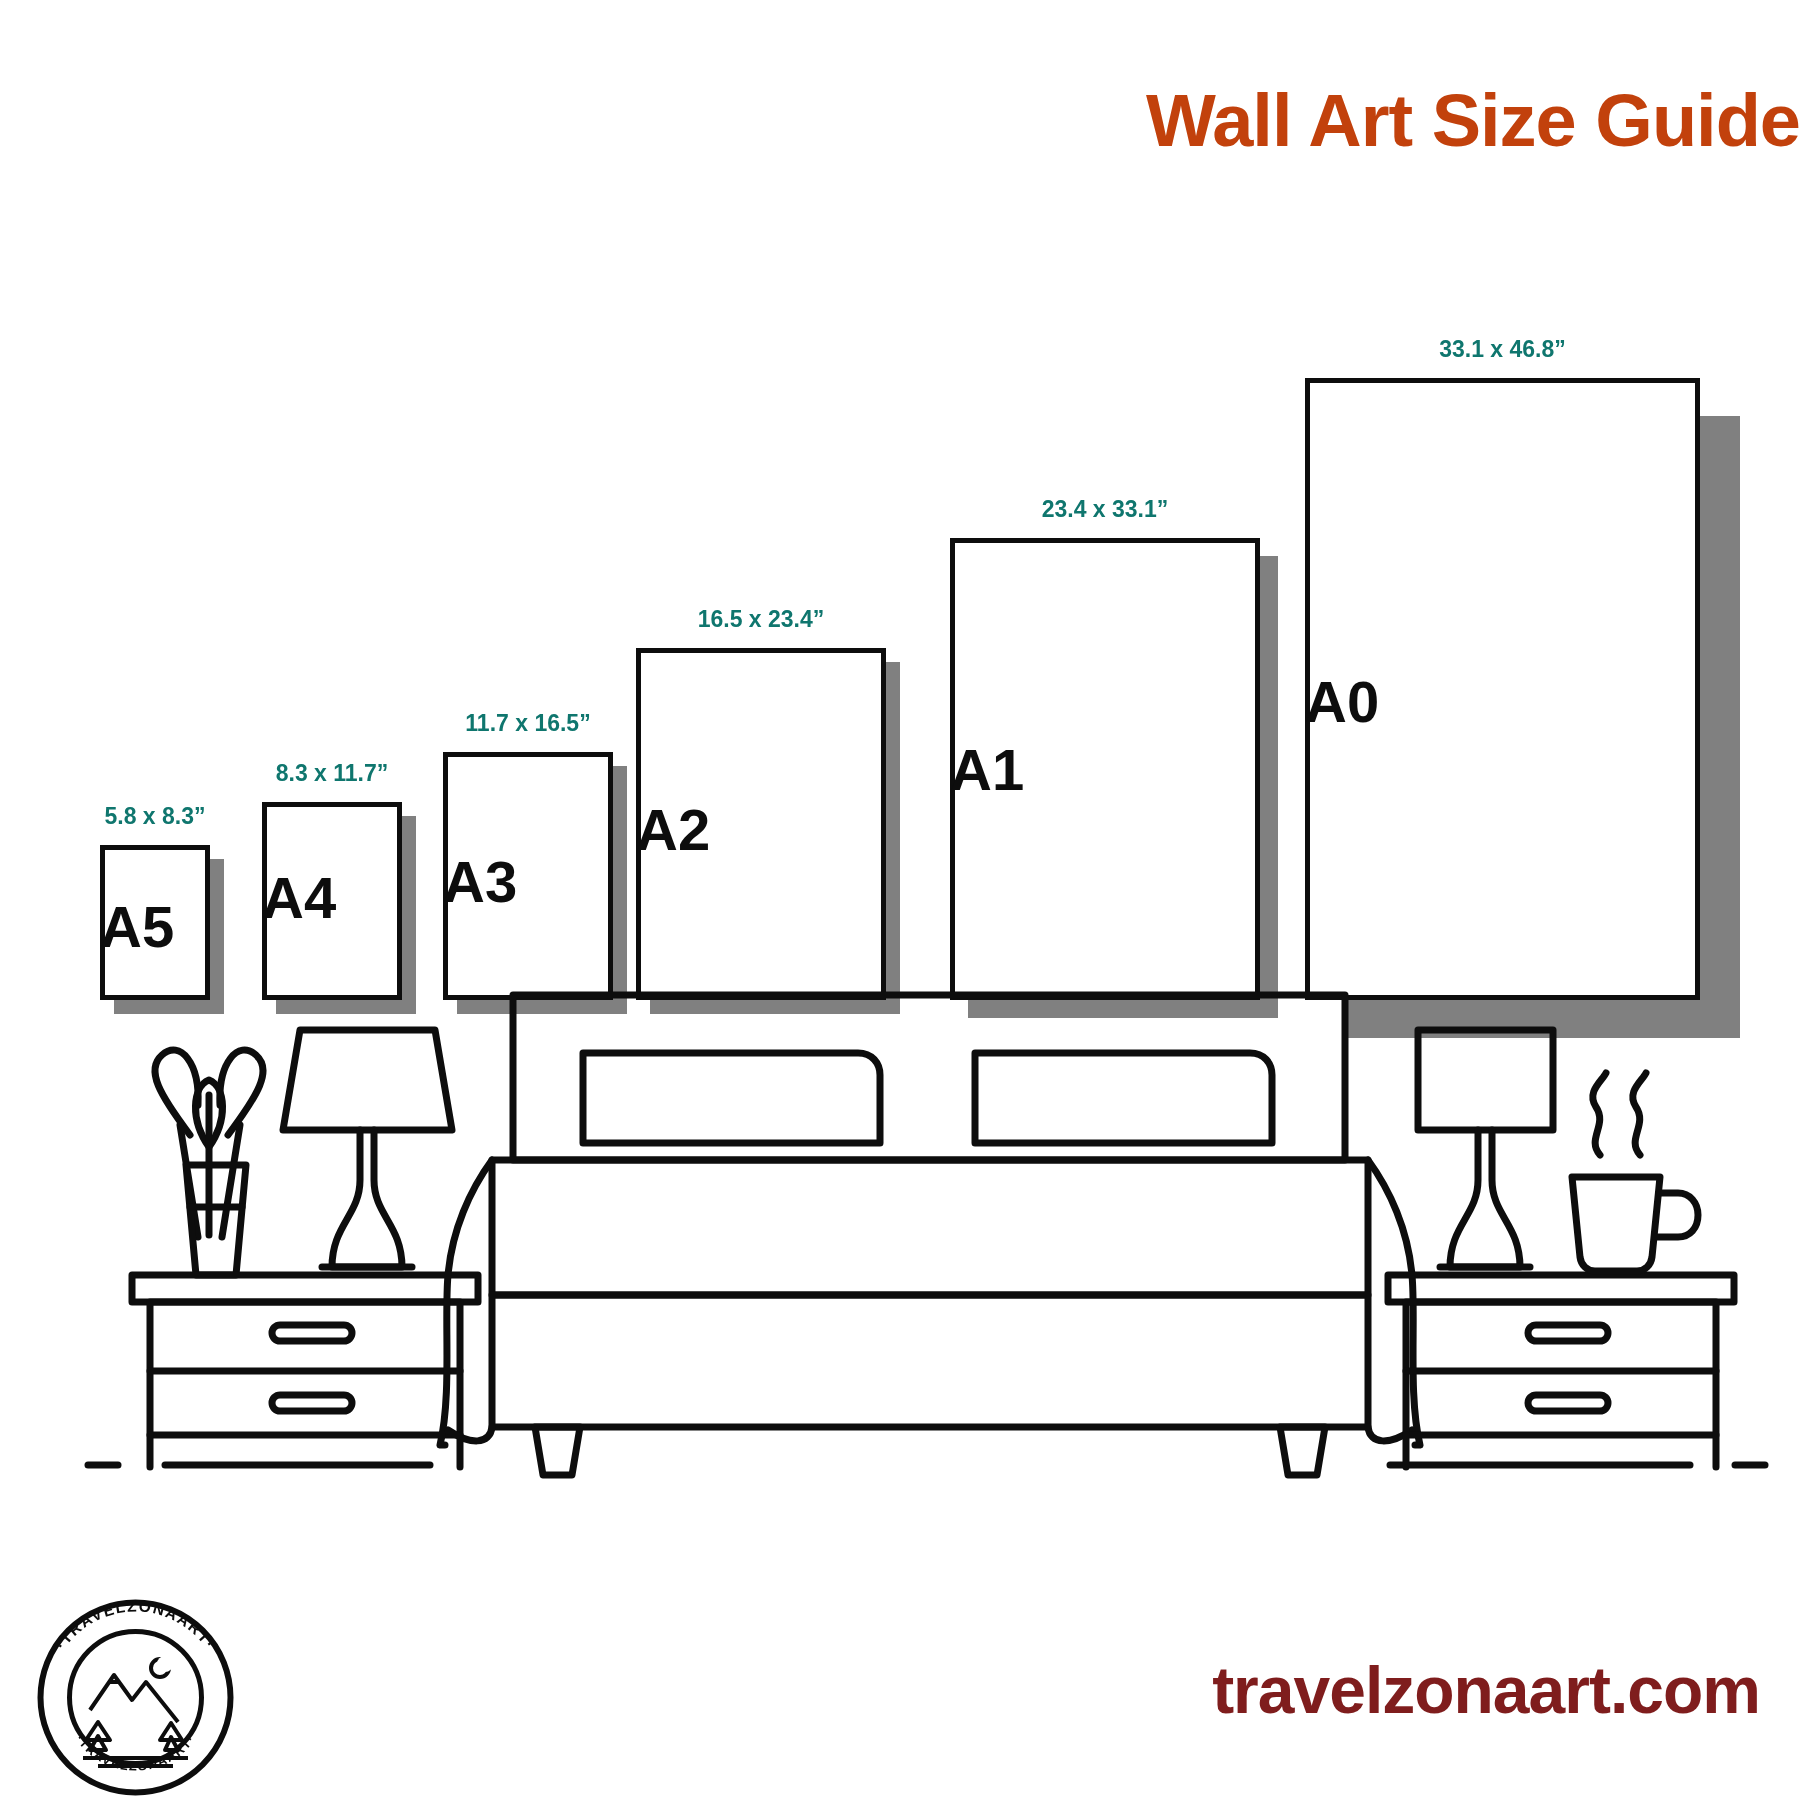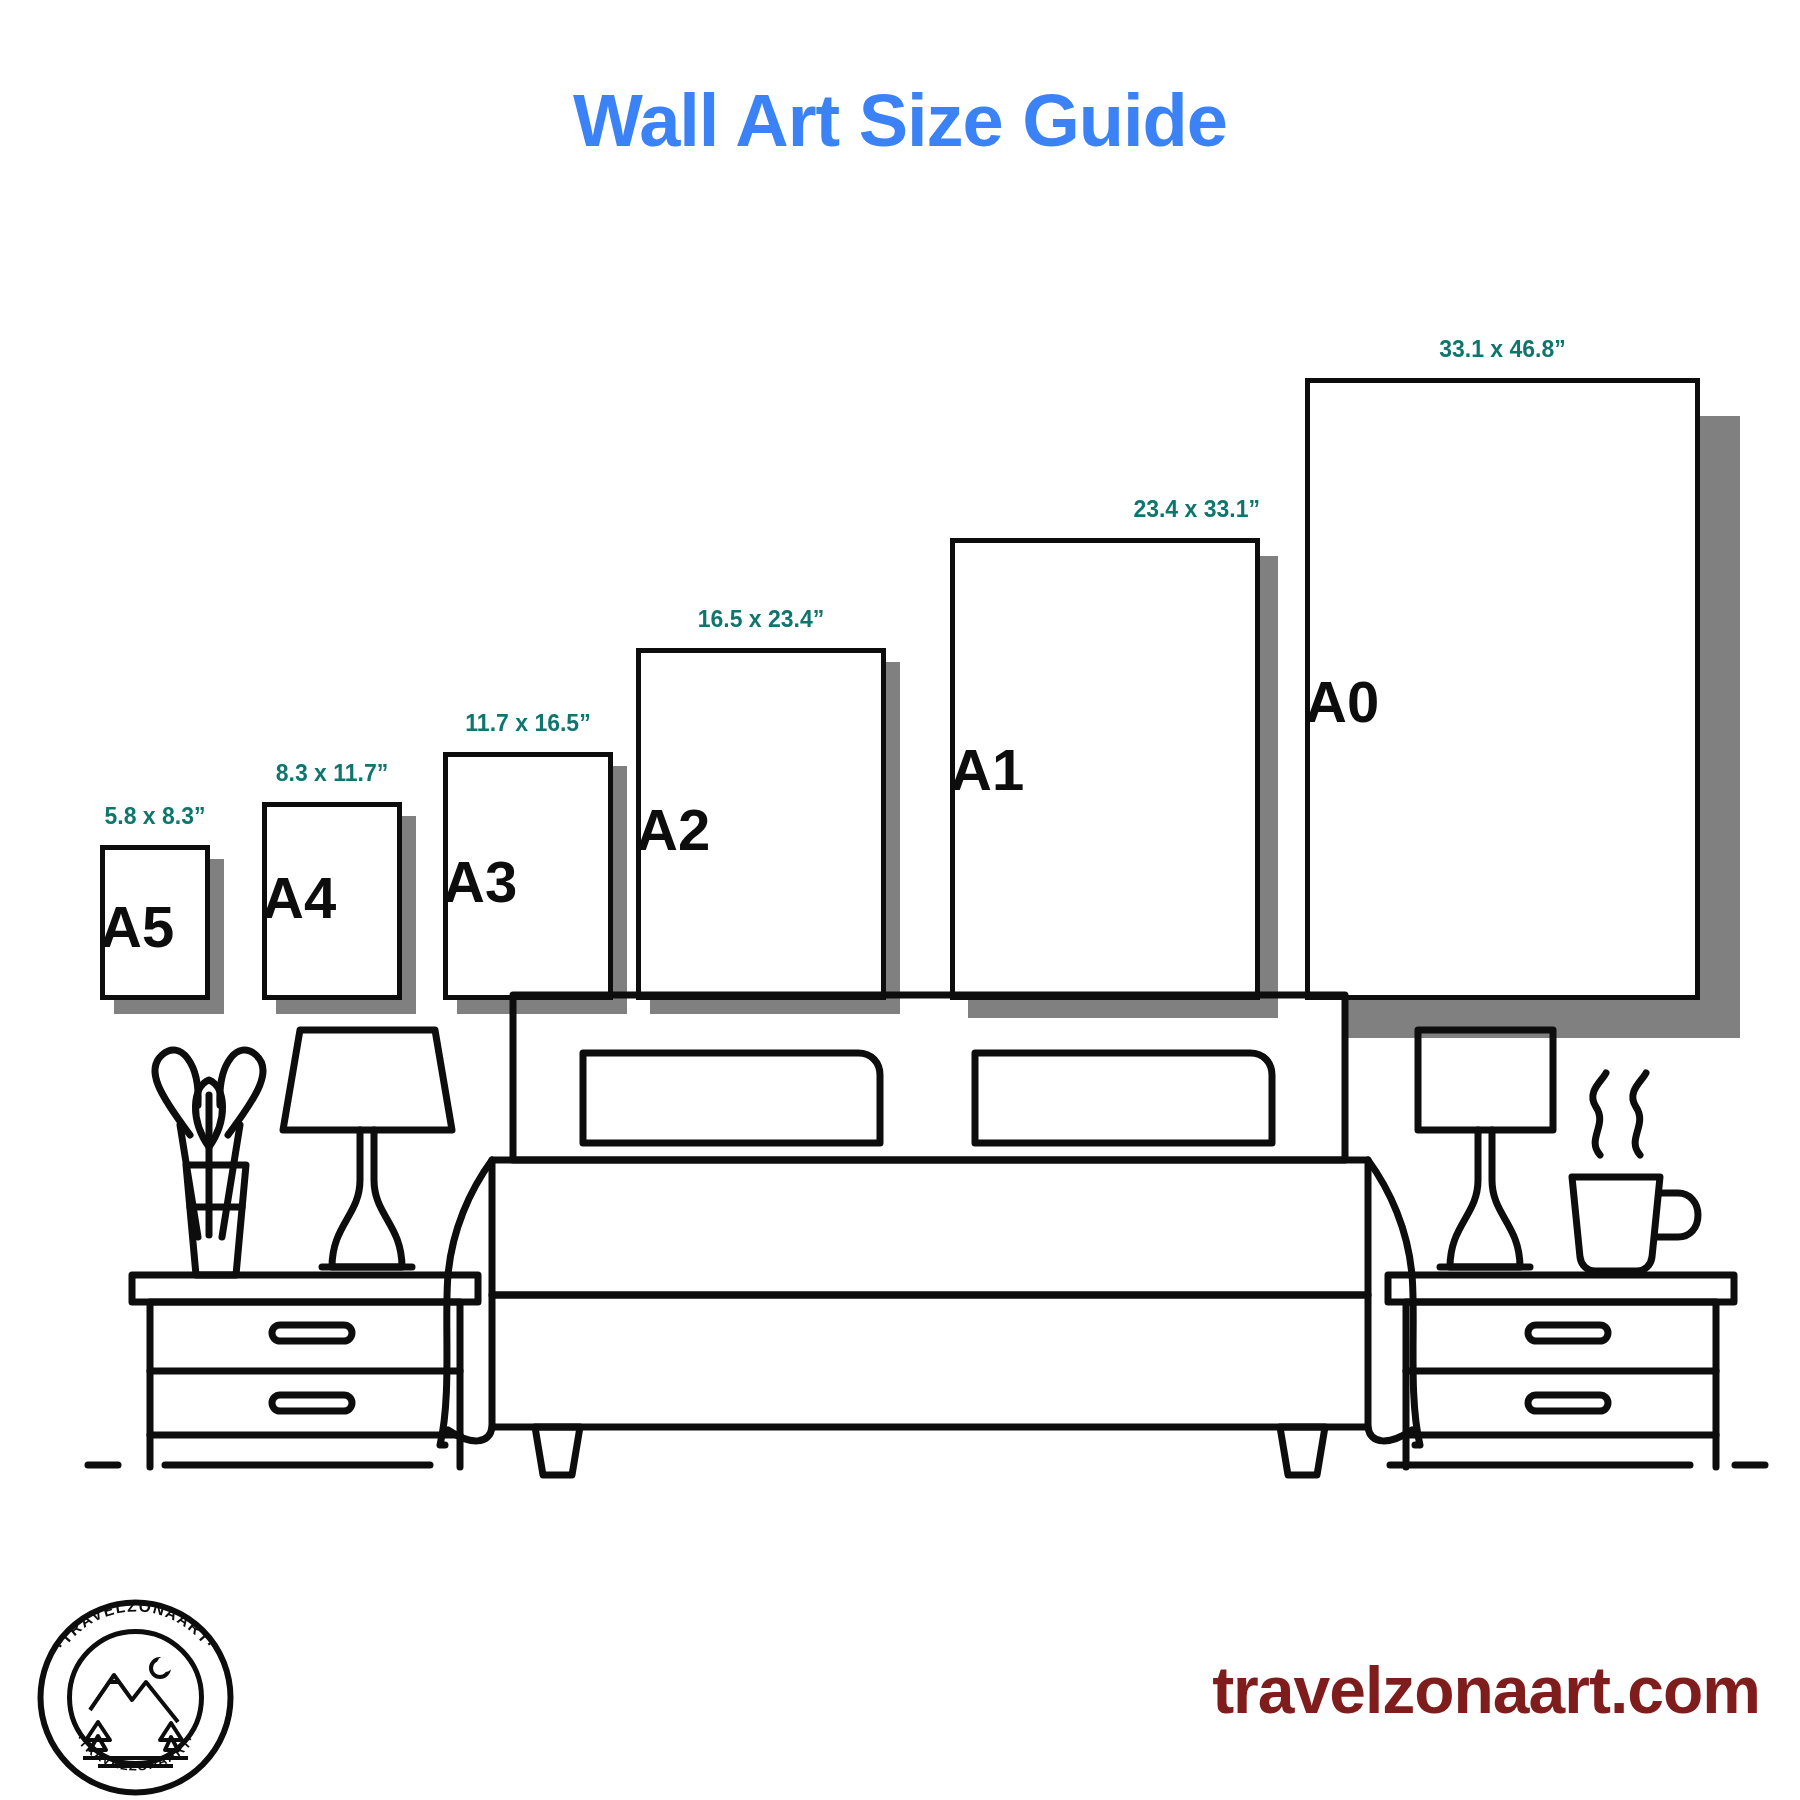--- a/index.html
+++ b/index.html
@@ -13,25 +13,25 @@
     position: relative;
     font-family: "Liberation Sans", sans-serif;
     overflow: hidden;
   }
 
   #page-title {
     position: absolute;
     top: 78px;
     left: 0;
     width: 1800px;
-    text-align: center;
+    text-align: right;
     font-size: 74px;
     font-weight: bold;
     letter-spacing: -1px;
-    color: #3b82f6;
+    color: #c2410c;
   }
 
   
   #poster-row {
     position: absolute;
     left: 0;
     top: 280px;
     width: 1800px;
     height: 720px;
   }
@@ -125,21 +125,21 @@
   </div>
 
   <div class="poster-group" style="left:636px; width:250px; height:352px;">
     <div class="poster-label" style="top:-42px;">16.5 x 23.4”</div>
     <div class="poster-shadow" style="left:14px; top:14px; width:250px; height:352px;"></div>
     <div class="poster-frame" style="left:0; top:0; width:250px; height:352px;"></div>
     <div class="poster-name" style="top:148px;">A2</div>
   </div>
 
   <div class="poster-group" style="left:950px; width:310px; height:462px;">
-    <div class="poster-label" style="top:-42px;text-align:right;">23.4 x 33.1”</div>
+    <div class="poster-label" style="top:-42px;">23.4 x 33.1”</div>
     <div class="poster-shadow" style="left:18px; top:18px; width:310px; height:462px;"></div>
     <div class="poster-frame" style="left:0; top:0; width:310px; height:462px;"></div>
     <div class="poster-name" style="top:198px;">A1</div>
   </div>
 
   <div class="poster-group" style="left:1305px; width:395px; height:622px;">
     <div class="poster-label" style="top:-42px;">33.1 x 46.8”</div>
     <div class="poster-shadow" style="left:40px; top:38px; width:395px; height:622px;"></div>
     <div class="poster-frame" style="left:0; top:0; width:395px; height:622px;"></div>
     <div class="poster-name" style="top:290px;">A0</div>

